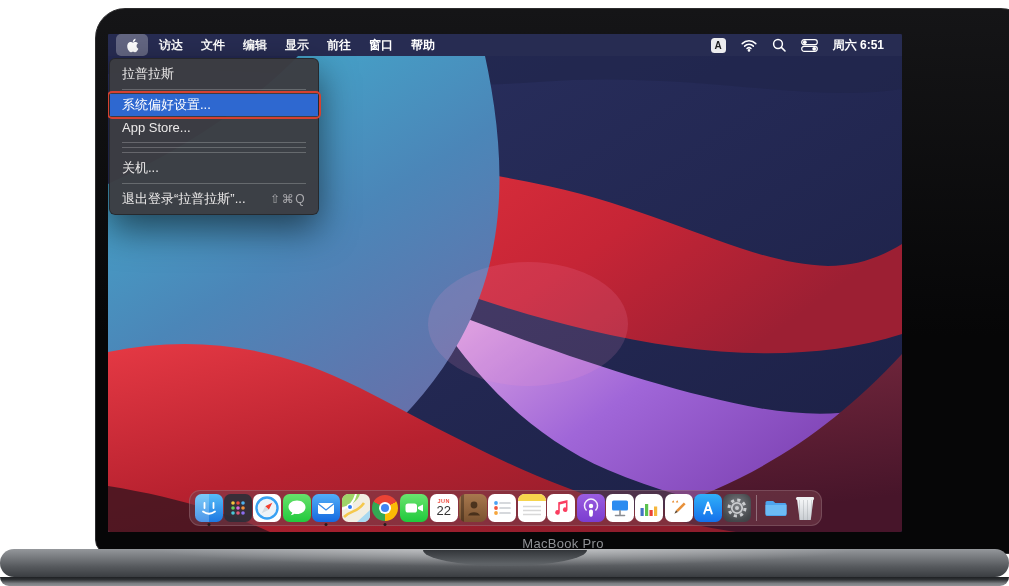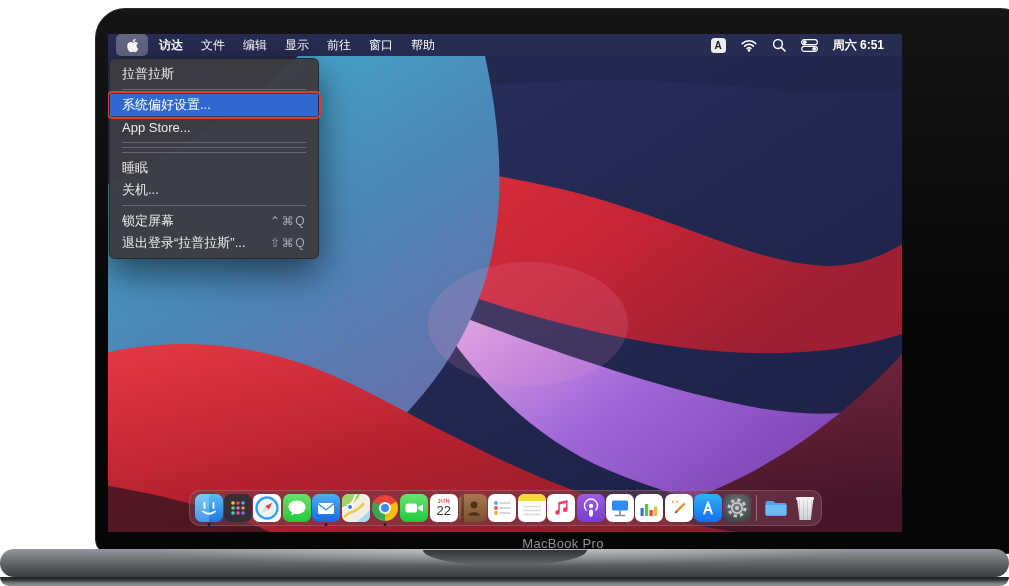--- a/index.html
+++ b/index.html
@@ -23,21 +23,21 @@
   .base-edge { position:absolute; left:0; top:577px; width:1009px; height:9px; border-radius:0 0 10px 10px;
                background:linear-gradient(180deg,#1e2023 0%,#303336 30%,#7b7e82 72%,#8e9195 100%); }
 
   
   .wallpaper { position:absolute; inset:0; width:100%; height:100%; }
 
   
   .menubar { position:absolute; left:0; top:0; width:100%; height:22px;
              background:var(--c-menubar_bg,#272c52); display:flex; align-items:center;
              color:#fff; font-size:12px; padding:0 6px 0 8px; z-index:10; }
-  .mb-item { padding:0 9px; height:22px; display:flex; align-items:center; white-space:nowrap; font-weight:400; }
+  .mb-item { padding:0 9px; height:22px; display:flex; align-items:center; white-space:nowrap; font-weight:700; }
   .mb-item.app-name { font-weight:700; }
   .apple-btn { width:32px; height:22px; display:flex; align-items:center; justify-content:center;
                background:rgba(255,255,255,.28); border-radius:5px; margin-right:2px; }
   .mb-right { margin-left:auto; display:flex; align-items:center; gap:15px; padding-right:12px; }
   .input-src { width:15px; height:15px; background:#ececee; color:#1c1c1e; border-radius:3.5px;
                font-size:10px; font-weight:700; display:flex; align-items:center; justify-content:center; }
   .mb-clock { font-size:12px; font-weight:600; white-space:nowrap; }
   .mb-icon { display:flex; align-items:center; }
 
   
@@ -169,30 +169,23 @@
         <div class="menu-row highlight">
           <span>系统偏好设置...</span>
         </div>
         <div class="menu-row">
           <span>App Store...</span>
         </div>
         <div class="menu-sep"></div>
         <div class="menu-sep"></div>
         <div class="menu-sep"></div>
         <div class="menu-row">
-          <span>睡眠</span>
-        </div>
-        <div class="menu-row">
           <span>关机...</span>
         </div>
         <div class="menu-sep"></div>
-        <div class="menu-row">
-          <span>锁定屏幕</span>
-          <span class="shortcut">⌃⌘Q</span>
-        </div>
         <div class="menu-row">
           <span>退出登录“拉普拉斯”...</span>
           <span class="shortcut">⇧⌘Q</span>
         </div>
         <div class="callout"></div>
       </div>
 
       <div class="dock">
 
         <div class="dicon no-clip running" style="background:linear-gradient(180deg,#56bdf8,#1d78e2)" title="Finder">

